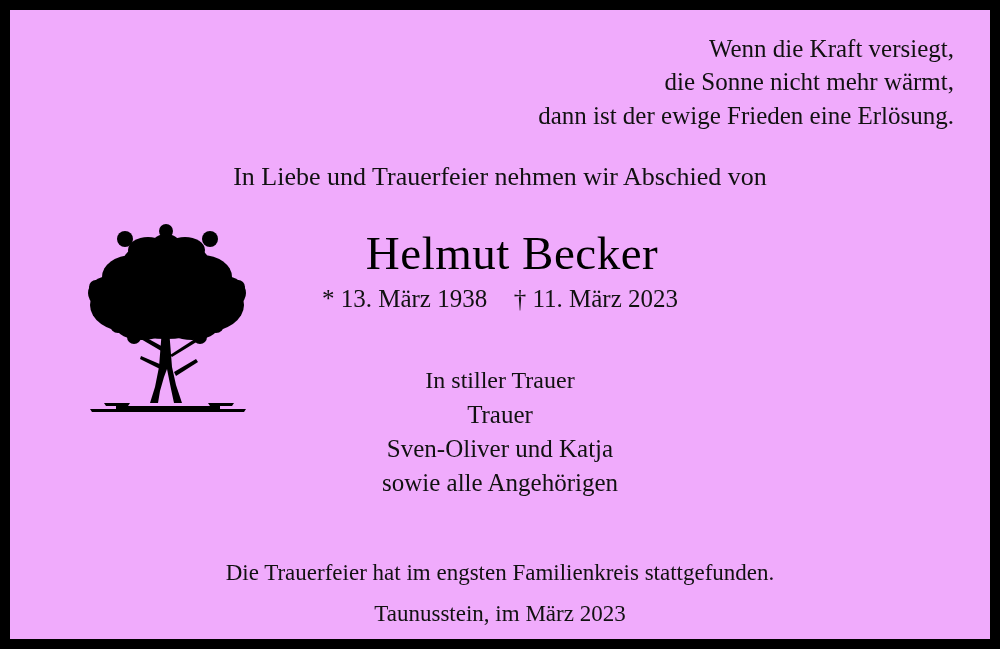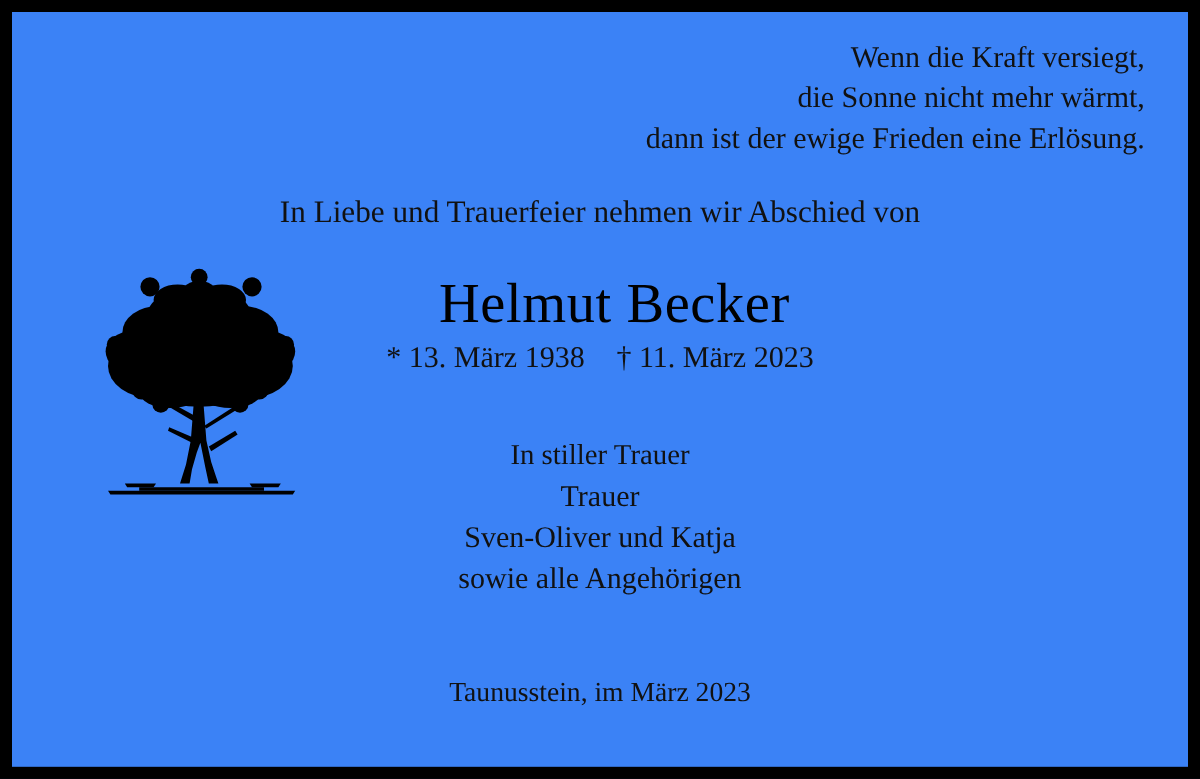--- a/index.html
+++ b/index.html
@@ -12,21 +12,21 @@
     height: 649px;
     overflow: hidden;
     font-family: "Liberation Serif", serif;
   }
   .obituary {
     position: absolute;
     left: 10px;
     top: 10px;
     width: 980px;
     height: 629px;
-    background: #3b82f6;
+    background: #f0abfc;
     box-sizing: border-box;
     overflow: hidden;
   }
   .epitaph {
     position: absolute;
     right: 36px;
     top: 22px;
     text-align: right;
     font-size: 25px;
     line-height: 1.33;
@@ -132,20 +132,21 @@
   </div>
 
   <div class="mourning">
     <div class="head">In stiller Trauer</div>
     <div class="person">Trauer</div>
     <div class="person">Sven-Oliver und Katja</div>
     <div class="person">sowie alle Angehörigen</div>
   </div>
 
   <div class="footer">
+    <div class="note">Die Trauerfeier hat im engsten Familienkreis stattgefunden.</div>
     <div class="place">Taunusstein, im März 2023</div>
   </div>
 
   <div class="tree">
     <svg viewBox="0 0 195 200" width="195" height="200" aria-hidden="true">
       <g fill="#000000">
 
         <path d="M92 112 L99 112 L102 150 L106 168 L110 180 L112 186 L104 186 L101 172 L97 152 L94 160 L90 174 L88 186 L80 186 L85 170 L89 150 Z"></path>
 
         <path d="M95 120 L72 100 L74 98 L96 114 Z"></path>

